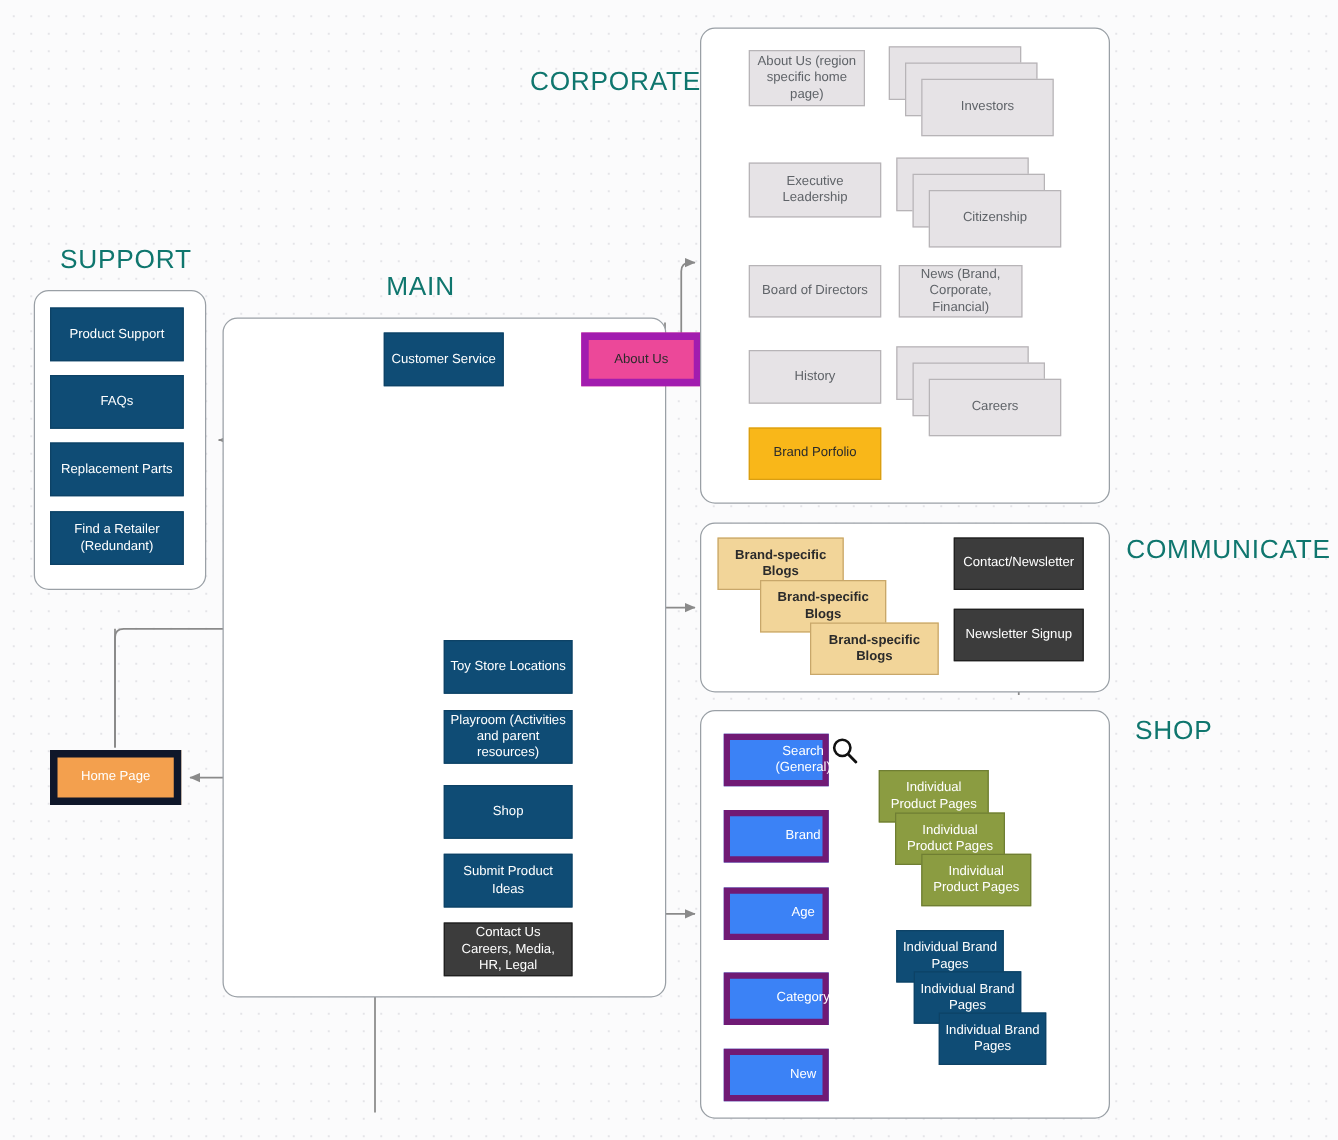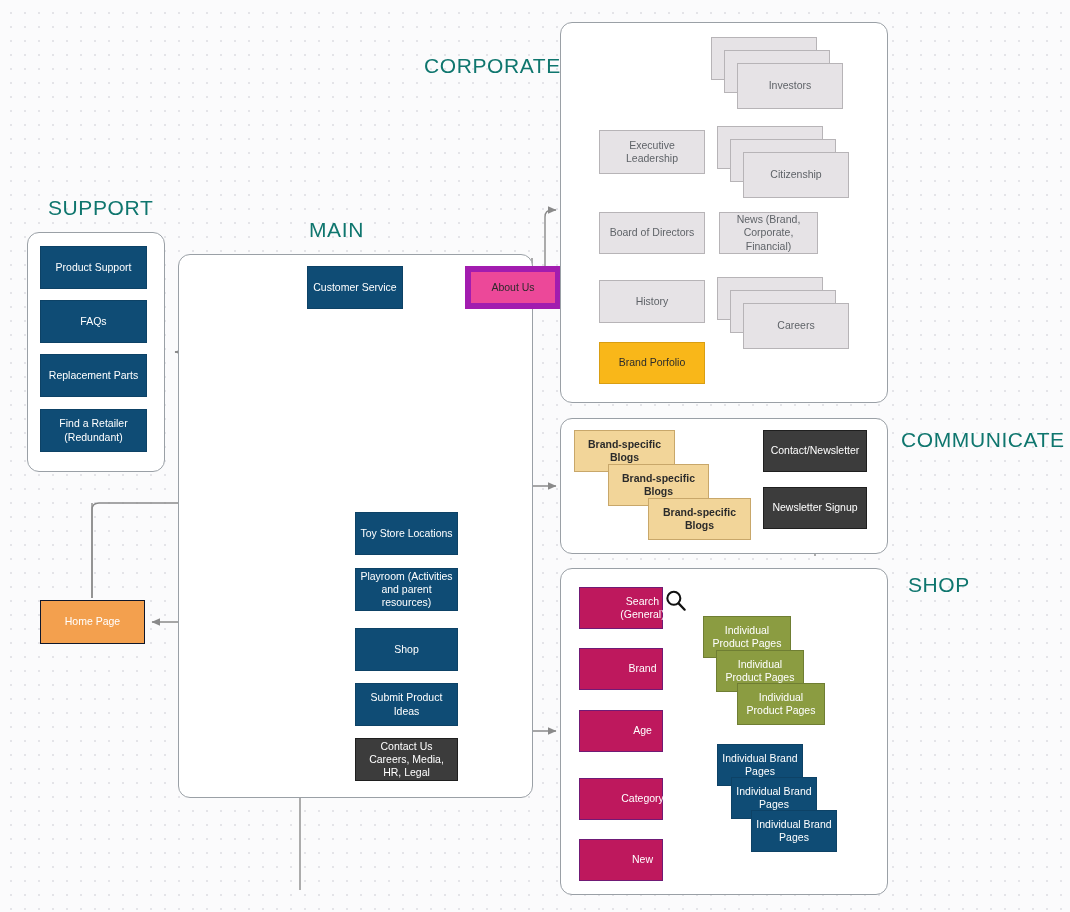--- a/index.html
+++ b/index.html
@@ -21,25 +21,25 @@
   .seclabel{
     position:absolute;color:#0f766e;font-size:21px;letter-spacing:.6px;white-space:nowrap;
   }
 
   .node{
     position:absolute;box-sizing:border-box;display:flex;align-items:center;justify-content:center;
     text-align:center;font-size:10.5px;line-height:1.25;padding:2px 4px;
   }
   .n-blue{background:#0f4c75;border:1px solid #0d4266;color:#ffffff;}
   .n-sand{background:#ec4899;border:6px solid #a21caf;color:#2b2b2b;margin-left:42px;}
-  .n-orange{background:#f3a04e;border:1px solid #0f172a;color:#ffffff;}
+  .n-orange{background:#f3a04e;border:6px solid #0f172a;color:#ffffff;}
   .n-amber{background:#f9b719;border:1px solid #d99e12;color:#2b2b2b;}
   .n-grey{background:#e6e3e6;border:1px solid #b7b4b7;color:#5f6368;}
   .n-dark{background:#3c3c3c;border:1px solid #1f1f1f;color:#ffffff;}
-  .n-red{background:#be185d;border:1px solid #701a75;color:#ffffff;padding-left:47px;}
+  .n-red{background:#3b82f6;border:5px solid #701a75;color:#ffffff;padding-left:47px;}
   .n-green{background:#8b9c41;border:1px solid #6f7e33;color:#ffffff;}
   .n-card{background:#f2d599;border:1px solid #c8a76a;color:#2b2b2b;font-weight:bold;}
 
   .search-icon{position:absolute;width:26px;height:26px;}
   .search-icon svg{display:block;}
 </style>
 </head>
 <body>
 
 <div id="canvas">
@@ -126,20 +126,21 @@
 
   <div class="node n-blue" style="left:355px;top:512px;width:103px;height:43px;">Toy Store Locations</div>
   <div class="node n-blue" style="left:355px;top:568px;width:103px;height:43px;">Playroom (Activities and parent resources)</div>
   <div class="node n-blue" style="left:355px;top:628px;width:103px;height:43px;">Shop</div>
   <div class="node n-blue" style="left:355px;top:683px;width:103px;height:43px;">Submit Product Ideas</div>
   <div class="node n-dark" style="left:355px;top:738px;width:103px;height:43px;">Contact Us  Careers, Media, HR, Legal</div>
 
   <div class="seclabel" style="left:424px;top:54px;">CORPORATE</div>
   <div class="panel" style="left:560px;top:22px;width:328px;height:381px;"></div>
 
+  <div class="node n-grey" style="left:599px;top:40px;width:93px;height:45px;">About Us (region specific home page)</div>
 
   <div class="node n-grey" style="left:711px;top:37px;width:106px;height:43px;"></div>
   <div class="node n-grey" style="left:724px;top:50px;width:106px;height:43px;"></div>
   <div class="node n-grey" style="left:737px;top:63px;width:106px;height:46px;">Investors</div>
 
   <div class="node n-grey" style="left:599px;top:130px;width:106px;height:44px;">Executive Leadership</div>
 
   <div class="node n-grey" style="left:717px;top:126px;width:106px;height:43px;"></div>
   <div class="node n-grey" style="left:730px;top:139px;width:106px;height:43px;"></div>
   <div class="node n-grey" style="left:743px;top:152px;width:106px;height:46px;">Citizenship</div>

